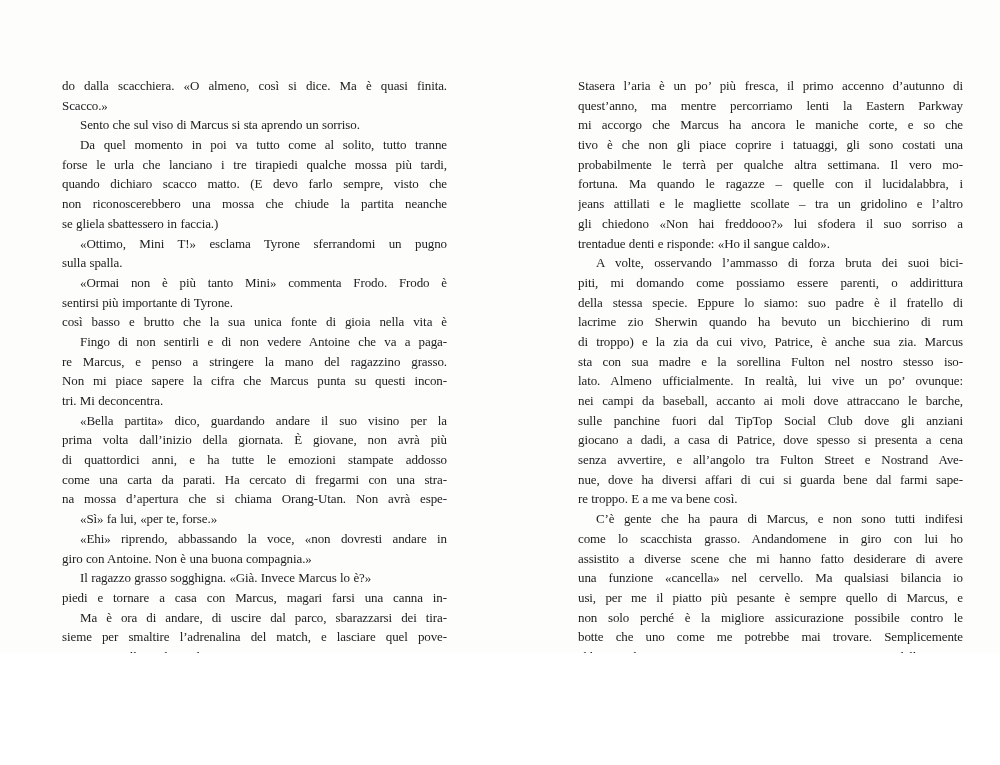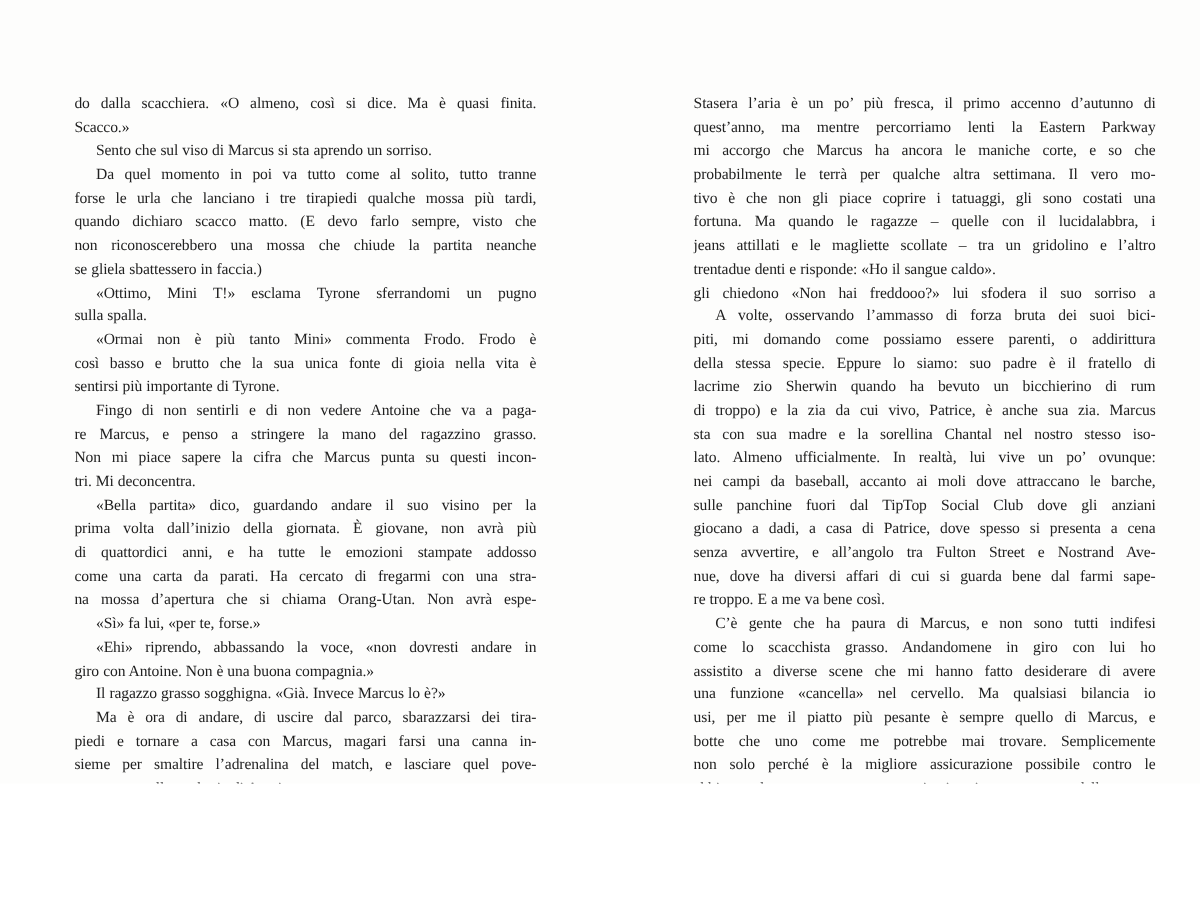--- a/index.html
+++ b/index.html
@@ -59,72 +59,72 @@
         <div class="line pend">Scacco.»</div>
         <div class="line indent pend">Sento che sul viso di Marcus si sta aprendo un sorriso.</div>
         <div class="line indent">Da quel momento in poi va tutto come al solito, tutto tranne</div>
         <div class="line">forse le urla che lanciano i tre tirapiedi qualche mossa più tardi,</div>
         <div class="line">quando dichiaro scacco matto. (E devo farlo sempre, visto che</div>
         <div class="line">non riconoscerebbero una mossa che chiude la partita neanche</div>
         <div class="line pend">se gliela sbattessero in faccia.)</div>
         <div class="line indent">«Ottimo, Mini T!» esclama Tyrone sferrandomi un pugno</div>
         <div class="line pend">sulla spalla.</div>
         <div class="line indent">«Ormai non è più tanto Mini» commenta Frodo. Frodo è</div>
+        <div class="line pend">sentirsi più importante di Tyrone.</div>
         <div class="line">così basso e brutto che la sua unica fonte di gioia nella vita è</div>
-        <div class="line pend">sentirsi più importante di Tyrone.</div>
         <div class="line indent">Fingo di non sentirli e di non vedere Antoine che va a paga-</div>
         <div class="line">re Marcus, e penso a stringere la mano del ragazzino grasso.</div>
         <div class="line">Non mi piace sapere la cifra che Marcus punta su questi incon-</div>
         <div class="line pend">tri. Mi deconcentra.</div>
         <div class="line indent">«Bella partita» dico, guardando andare il suo visino per la</div>
         <div class="line">prima volta dall’inizio della giornata. È giovane, non avrà più</div>
         <div class="line">di quattordici anni, e ha tutte le emozioni stampate addosso</div>
         <div class="line">come una carta da parati. Ha cercato di fregarmi con una stra-</div>
         <div class="line">na mossa d’apertura che si chiama Orang-Utan. Non avrà espe-</div>
         <div class="line indent pend">«Sì» fa lui, «per te, forse.»</div>
         <div class="line indent">«Ehi» riprendo, abbassando la voce, «non dovresti andare in</div>
         <div class="line pend">giro con Antoine. Non è una buona compagnia.»</div>
         <div class="line indent pend">Il ragazzo grasso sogghigna. «Già. Invece Marcus lo è?»</div>
+        <div class="line">piedi e tornare a casa con Marcus, magari farsi una canna in-</div>
         <div class="line indent">Ma è ora di andare, di uscire dal parco, sbarazzarsi dei tira-</div>
-        <div class="line">piedi e tornare a casa con Marcus, magari farsi una canna in-</div>
         <div class="line">sieme per smaltire l’adrenalina del match, e lasciare quel pove-</div>
         <div class="line pend">ro grassone alle angherie di Antoine.</div>
       </div>
     <div class="folio folio-left">14</div>
   </section>
 
   <section class="page page-right">
     <div class="column">
         <div class="line">Stasera l’aria è un po’ più fresca, il primo accenno d’autunno di</div>
         <div class="line">quest’anno, ma mentre percorriamo lenti la Eastern Parkway</div>
         <div class="line">mi accorgo che Marcus ha ancora le maniche corte, e so che</div>
+        <div class="line">tivo è che non gli piace coprire i tatuaggi, gli sono costati una</div>
         <div class="line">probabilmente le terrà per qualche altra settimana. Il vero mo-</div>
-        <div class="line">tivo è che non gli piace coprire i tatuaggi, gli sono costati una</div>
         <div class="line">fortuna. Ma quando le ragazze – quelle con il lucidalabbra, i</div>
         <div class="line">jeans attillati e le magliette scollate – tra un gridolino e l’altro</div>
+        <div class="line">gli chiedono «Non hai freddooo?» lui sfodera il suo sorriso a</div>
         <div class="line pend">trentadue denti e risponde: «Ho il sangue caldo».</div>
-        <div class="line">gli chiedono «Non hai freddooo?» lui sfodera il suo sorriso a</div>
         <div class="line indent">A volte, osservando l’ammasso di forza bruta dei suoi bici-</div>
         <div class="line">piti, mi domando come possiamo essere parenti, o addirittura</div>
         <div class="line">della stessa specie. Eppure lo siamo: suo padre è il fratello di</div>
         <div class="line">lacrime zio Sherwin quando ha bevuto un bicchierino di rum</div>
         <div class="line">di troppo) e la zia da cui vivo, Patrice, è anche sua zia. Marcus</div>
-        <div class="line">sta con sua madre e la sorellina Chantal nel nostro stesso iso-</div>
+        <div class="line">sta con sua madre e la sorellina Fulton nel nostro stesso iso-</div>
         <div class="line">lato. Almeno ufficialmente. In realtà, lui vive un po’ ovunque:</div>
         <div class="line">nei campi da baseball, accanto ai moli dove attraccano le barche,</div>
         <div class="line">sulle panchine fuori dal TipTop Social Club dove gli anziani</div>
         <div class="line">giocano a dadi, a casa di Patrice, dove spesso si presenta a cena</div>
         <div class="line">senza avvertire, e all’angolo tra Fulton Street e Nostrand Ave-</div>
         <div class="line">nue, dove ha diversi affari di cui si guarda bene dal farmi sape-</div>
         <div class="line pend">re troppo. E a me va bene così.</div>
         <div class="line indent">C’è gente che ha paura di Marcus, e non sono tutti indifesi</div>
         <div class="line">come lo scacchista grasso. Andandomene in giro con lui ho</div>
         <div class="line">assistito a diverse scene che mi hanno fatto desiderare di avere</div>
         <div class="line">una funzione «cancella» nel cervello. Ma qualsiasi bilancia io</div>
         <div class="line">usi, per me il piatto più pesante è sempre quello di Marcus, e</div>
+        <div class="line">non solo perché è la migliore assicurazione possibile contro le</div>
         <div class="line">botte che uno come me potrebbe mai trovare. Semplicemente</div>
-        <div class="line">non solo perché è la migliore assicurazione possibile contro le</div>
         <div class="line">abbiamo lo stesso sangue, e ci ritroviamo sempre dalla stessa</div>
       </div>
     <div class="folio folio-right">15</div>
   </section>
 
 </div>
 
 </body></html>

